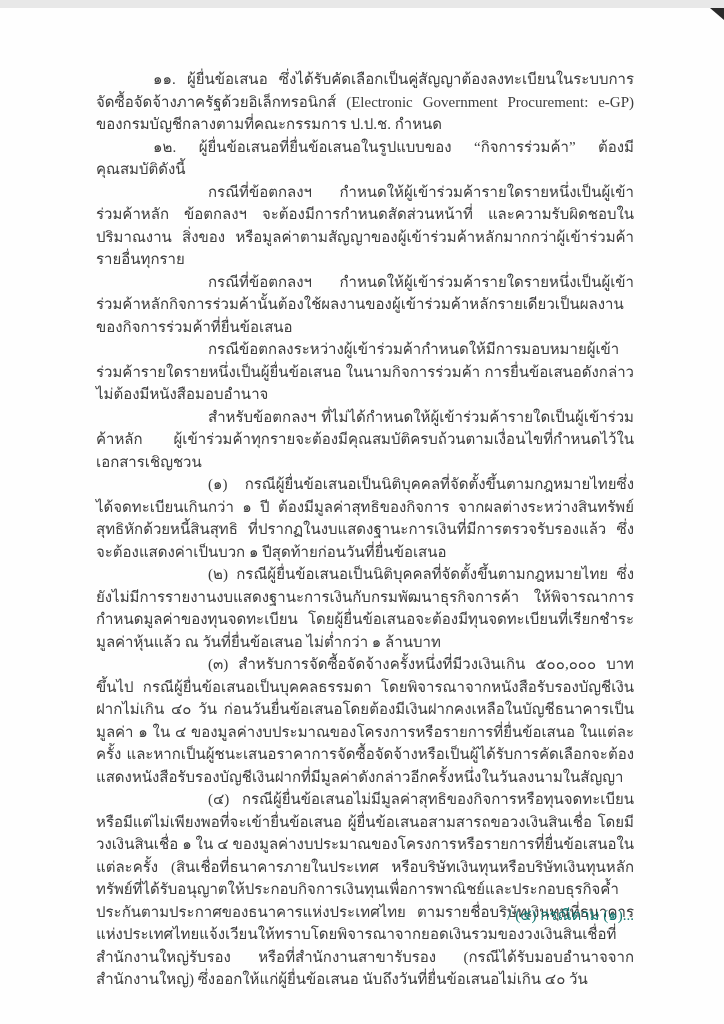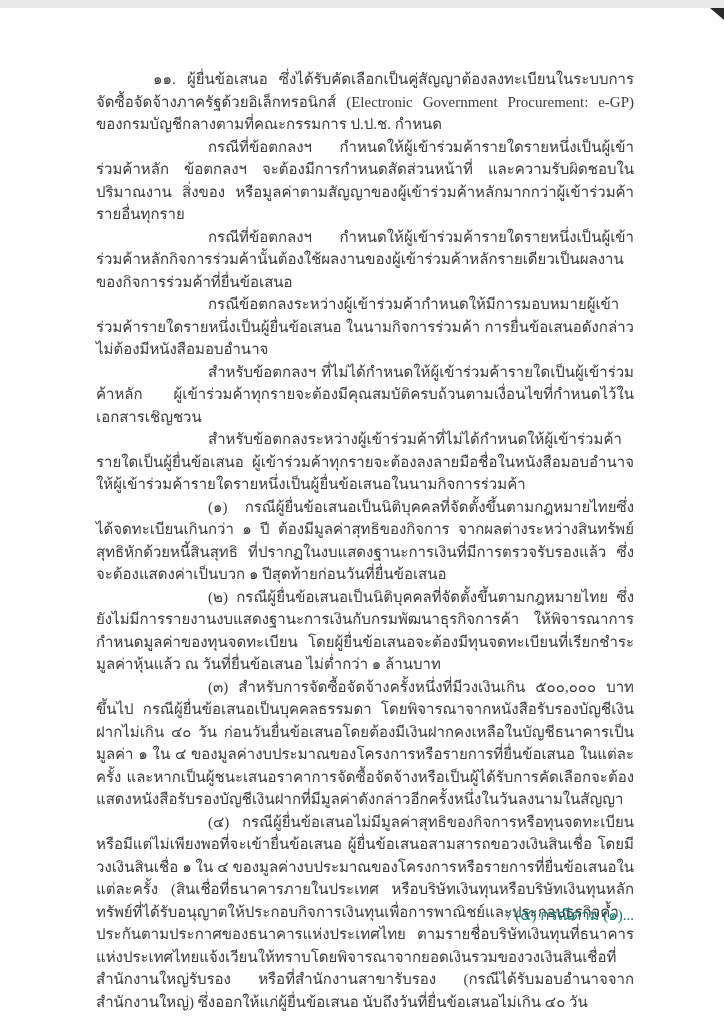--- a/index.html
+++ b/index.html
@@ -54,25 +54,25 @@
 </style>
 </head>
 <body>
 
 <div class="page">
 
   <div class="scan-artifact"></div>
 
   <div class="body-text">
     <p class="p-item">๑๑. ผู้ยื่นข้อเสนอ ซึ่งได้รับคัดเลือกเป็นคู่สัญญาต้องลงทะเบียนในระบบการจัดซื้อจัดจ้างภาครัฐด้วยอิเล็กทรอนิกส์ (Electronic Government Procurement: e-GP) ของกรมบัญชีกลางตามที่คณะกรรมการ ป.ป.ช. กำหนด</p>
+    <p class="p-item">๑๒. ผู้ยื่นข้อเสนอที่ยื่นข้อเสนอในรูปแบบของ “กิจการร่วมค้า” ต้องมีคุณสมบัติดังนี้</p>
     <p class="p-sub">กรณีที่ข้อตกลงฯ กำหนดให้ผู้เข้าร่วมค้ารายใดรายหนึ่งเป็นผู้เข้าร่วมค้าหลัก ข้อตกลงฯ จะต้องมีการกำหนดสัดส่วนหน้าที่ และความรับผิดชอบในปริมาณงาน สิ่งของ หรือมูลค่าตามสัญญาของผู้เข้าร่วมค้าหลักมากกว่าผู้เข้าร่วมค้ารายอื่นทุกราย</p>
     <p class="p-sub">กรณีที่ข้อตกลงฯ กำหนดให้ผู้เข้าร่วมค้ารายใดรายหนึ่งเป็นผู้เข้าร่วมค้าหลักกิจการร่วมค้านั้นต้องใช้ผลงานของผู้เข้าร่วมค้าหลักรายเดียวเป็นผลงานของกิจการร่วมค้าที่ยื่นข้อเสนอ</p>
     <p class="p-sub">กรณีข้อตกลงระหว่างผู้เข้าร่วมค้ากำหนดให้มีการมอบหมายผู้เข้าร่วมค้ารายใดรายหนึ่งเป็นผู้ยื่นข้อเสนอ ในนามกิจการร่วมค้า การยื่นข้อเสนอดังกล่าวไม่ต้องมีหนังสือมอบอำนาจ</p>
     <p class="p-sub">สำหรับข้อตกลงฯ ที่ไม่ได้กำหนดให้ผู้เข้าร่วมค้ารายใดเป็นผู้เข้าร่วมค้าหลัก ผู้เข้าร่วมค้าทุกรายจะต้องมีคุณสมบัติครบถ้วนตามเงื่อนไขที่กำหนดไว้ในเอกสารเชิญชวน</p>
-    <p class="p-sub">สำหรับข้อตกลงระหว่างผู้เข้าร่วมค้าที่ไม่ได้กำหนดให้ผู้เข้าร่วมค้ารายใดเป็นผู้ยื่นข้อเสนอ ผู้เข้าร่วมค้าทุกรายจะต้องลงลายมือชื่อในหนังสือมอบอำนาจให้ผู้เข้าร่วมค้ารายใดรายหนึ่งเป็นผู้ยื่นข้อเสนอในนามกิจการร่วมค้า</p>
     <p class="p-sub">(๑) กรณีผู้ยื่นข้อเสนอเป็นนิติบุคคลที่จัดตั้งขึ้นตามกฎหมายไทยซึ่งได้จดทะเบียนเกินกว่า ๑ ปี ต้องมีมูลค่าสุทธิของกิจการ จากผลต่างระหว่างสินทรัพย์สุทธิหักด้วยหนี้สินสุทธิ ที่ปรากฏในงบแสดงฐานะการเงินที่มีการตรวจรับรองแล้ว ซึ่งจะต้องแสดงค่าเป็นบวก ๑ ปีสุดท้ายก่อนวันที่ยื่นข้อเสนอ</p>
     <p class="p-sub">(๒) กรณีผู้ยื่นข้อเสนอเป็นนิติบุคคลที่จัดตั้งขึ้นตามกฎหมายไทย ซึ่งยังไม่มีการรายงานงบแสดงฐานะการเงินกับกรมพัฒนาธุรกิจการค้า ให้พิจารณาการกำหนดมูลค่าของทุนจดทะเบียน โดยผู้ยื่นข้อเสนอจะต้องมีทุนจดทะเบียนที่เรียกชำระมูลค่าหุ้นแล้ว ณ วันที่ยื่นข้อเสนอ ไม่ต่ำกว่า ๑ ล้านบาท</p>
     <p class="p-sub">(๓) สำหรับการจัดซื้อจัดจ้างครั้งหนึ่งที่มีวงเงินเกิน ๕๐๐,๐๐๐ บาทขึ้นไป กรณีผู้ยื่นข้อเสนอเป็นบุคคลธรรมดา โดยพิจารณาจากหนังสือรับรองบัญชีเงินฝากไม่เกิน ๔๐ วัน ก่อนวันยื่นข้อเสนอโดยต้องมีเงินฝากคงเหลือในบัญชีธนาคารเป็นมูลค่า ๑ ใน ๔ ของมูลค่างบประมาณของโครงการหรือรายการที่ยื่นข้อเสนอ ในแต่ละครั้ง และหากเป็นผู้ชนะเสนอราคาการจัดซื้อจัดจ้างหรือเป็นผู้ได้รับการคัดเลือกจะต้องแสดงหนังสือรับรองบัญชีเงินฝากที่มีมูลค่าดังกล่าวอีกครั้งหนึ่งในวันลงนามในสัญญา</p>
     <p class="p-sub">(๔) กรณีผู้ยื่นข้อเสนอไม่มีมูลค่าสุทธิของกิจการหรือทุนจดทะเบียนหรือมีแต่ไม่เพียงพอที่จะเข้ายื่นข้อเสนอ ผู้ยื่นข้อเสนอสามสารถขอวงเงินสินเชื่อ โดยมีวงเงินสินเชื่อ ๑ ใน ๔ ของมูลค่างบประมาณของโครงการหรือรายการที่ยื่นข้อเสนอในแต่ละครั้ง (สินเชื่อที่ธนาคารภายในประเทศ หรือบริษัทเงินทุนหรือบริษัทเงินทุนหลักทรัพย์ที่ได้รับอนุญาตให้ประกอบกิจการเงินทุนเพื่อการพาณิชย์และประกอบธุรกิจค้ำประกันตามประกาศของธนาคารแห่งประเทศไทย ตามรายชื่อบริษัทเงินทุนที่ธนาคารแห่งประเทศไทยแจ้งเวียนให้ทราบโดยพิจารณาจากยอดเงินรวมของวงเงินสินเชื่อที่สำนักงานใหญ่รับรอง หรือที่สำนักงานสาขารับรอง (กรณีได้รับมอบอำนาจจากสำนักงานใหญ่) ซึ่งออกให้แก่ผู้ยื่นข้อเสนอ นับถึงวันที่ยื่นข้อเสนอไม่เกิน ๔๐ วัน</p>
   </div>
 
   <div class="page-footer">/ (๕) กรณีตาม (๑)...</div>
 
 </div>
 

